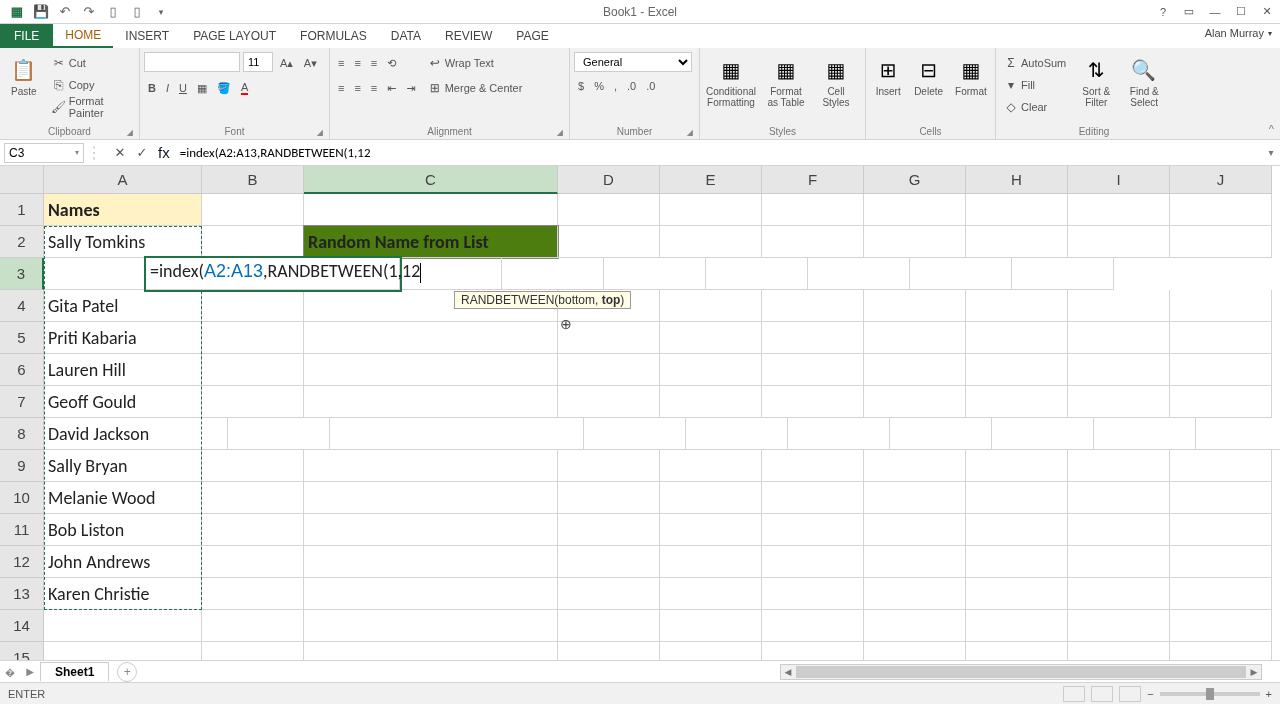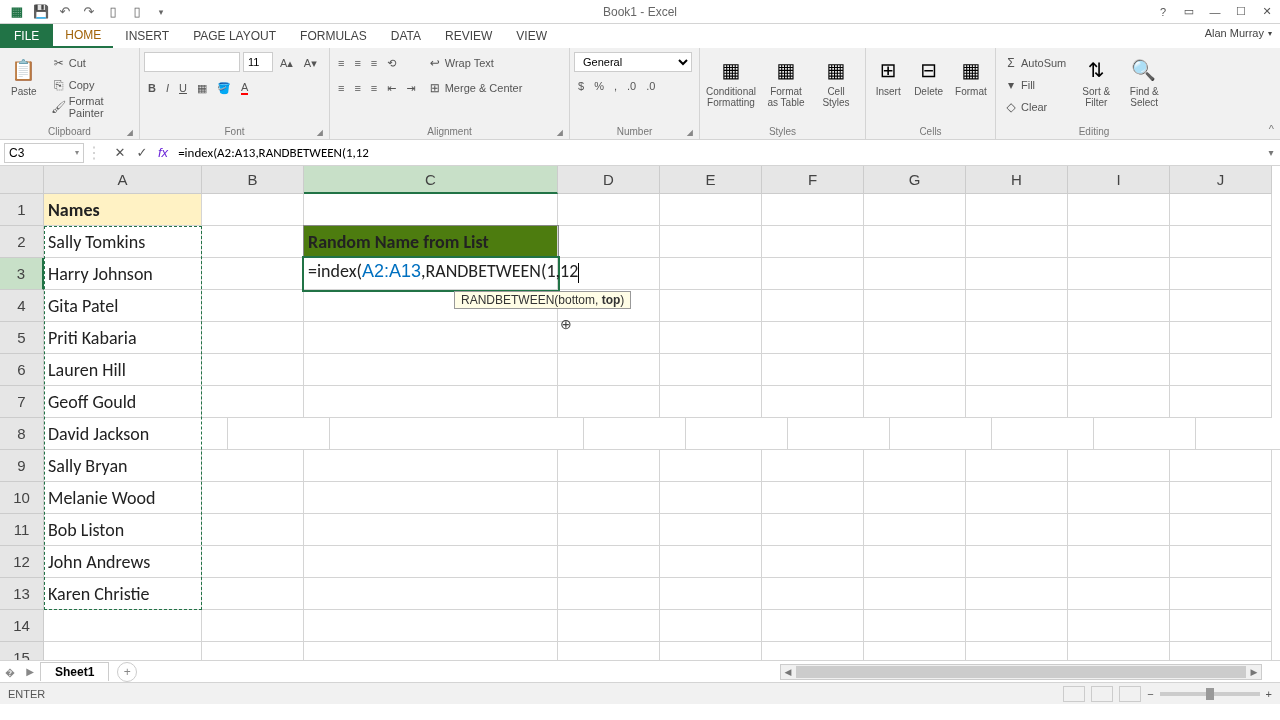--- a/index.html
+++ b/index.html
@@ -36,21 +36,21 @@
 .row { display: flex; }
 .inputctl { border: 1px solid #ccc; background: #fff; font-size: 11px; padding: 1px 4px; height: 20px; }
 .collapse-ribbon { position: absolute; right: 6px; bottom: 4px; font-size: 11px; color: #777; cursor: pointer; }
 
 
 .formula-row { height: 26px; display: flex; align-items: center; border-bottom: 1px solid #d4d4d4; background: #fff; }
 .namebox { width: 80px; border: 1px solid #ccc; margin: 2px 0 2px 4px; height: 20px; font-size: 12px; padding: 1px 4px; display: flex; align-items: center; justify-content: space-between; }
 .namebox .dd { font-size: 8px; color: #888; }
 .fx-btns { display: flex; gap: 2px; margin: 0 6px; }
 .fx-btns .b { width: 20px; height: 20px; display: flex; align-items: center; justify-content: center; font-size: 13px; color: #555; cursor: pointer; }
-.fx-label { font-style: italic; font-size: 13px; color: #6d28d9; margin-right: 6px; }
+.fx-label { font-size: 15px; color: #0f172a; margin-right: 6px; }
 .formula-input { flex: 1; border: none; font-size: 13px; padding: 2px 4px; outline: none; font-family: Calibri, sans-serif; }
 .formula-expand { width: 18px; text-align: center; font-size: 10px; color: #777; cursor: pointer; }
 
 
 .grid-area { position: relative; height: 494px; overflow: hidden; background: #fff; }
 .corner { position: absolute; left: 0; top: 0; width: 44px; height: 28px; background: #e6e6e6; border-right: 1px solid #ccc; border-bottom: 1px solid #ccc; }
 .colheads { position: absolute; left: 44px; top: 0; height: 28px; display: flex; }
 .colhead { background: #e6e6e6; border-right: 1px solid #ccc; border-bottom: 1px solid #ccc; display: flex; align-items: center; justify-content: center; font-size: 15px; color: #444; }
 .colhead.active { background: #c8e0c8; border-bottom: 2px solid #217346; }
 .rowheads { position: absolute; left: 0; top: 28px; width: 44px; }
@@ -112,21 +112,21 @@
 
 <div class="ribbon-tabs">
   <div class="file-tab">FILE</div>
   <div id="tabhost" style="display: flex;">
       <div class="tab active">HOME</div>
       <div class="tab">INSERT</div>
       <div class="tab">PAGE LAYOUT</div>
       <div class="tab">FORMULAS</div>
       <div class="tab">DATA</div>
       <div class="tab">REVIEW</div>
-      <div class="tab">VIEW</div>
+      <div class="tab">PAGE</div>
     </div>
   <div class="user-area">
     <span>Alan Murray</span>
     <span style="font-size:8px">▾</span>
   </div>
 </div>
 
 <div class="ribbon">
 
   <div class="group" style="width:140px">
@@ -363,21 +363,20 @@
         <div class="cell header-green" style="width: 254px;">Random Name from List</div>
         <div class="cell" style="width: 102px;"></div>
         <div class="cell" style="width: 102px;"></div>
         <div class="cell" style="width: 102px;"></div>
         <div class="cell" style="width: 102px;"></div>
         <div class="cell" style="width: 102px;"></div>
         <div class="cell" style="width: 102px;"></div>
         <div class="cell" style="width: 102px;"></div>
       </div>
       <div class="cellrow">
-        <div class="cell" style="width: 158px;">Harry Johnson</div>
         <div class="cell" style="width: 102px;"></div>
         <div class="cell editing" style="width: 254px;">
           <span class="cell-text">=index(<span class="range-ref">A2:A13</span>,RANDBETWEEN(1,12<span class="cursor-caret"></span></span>
         </div>
         <div class="cell" style="width: 102px;"></div>
         <div class="cell" style="width: 102px;"></div>
         <div class="cell" style="width: 102px;"></div>
         <div class="cell" style="width: 102px;"></div>
         <div class="cell" style="width: 102px;"></div>
         <div class="cell" style="width: 102px;"></div>

